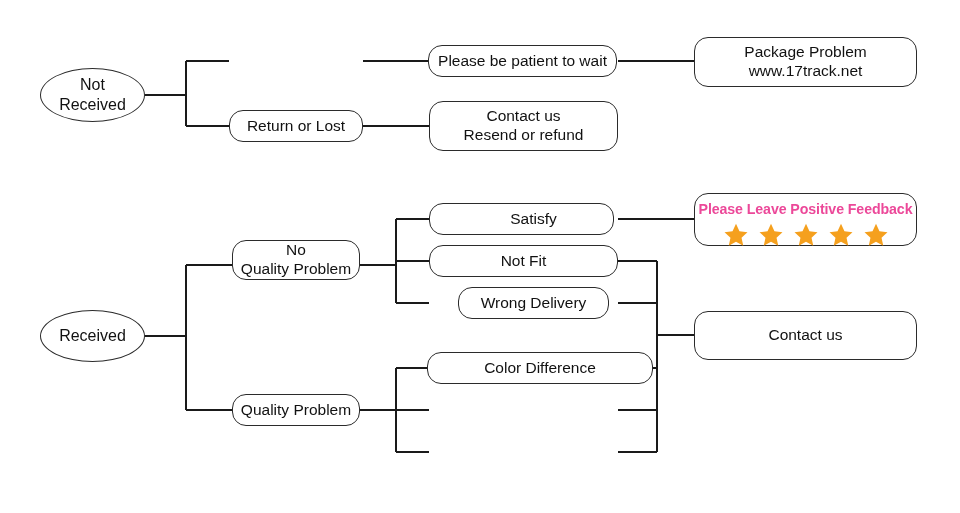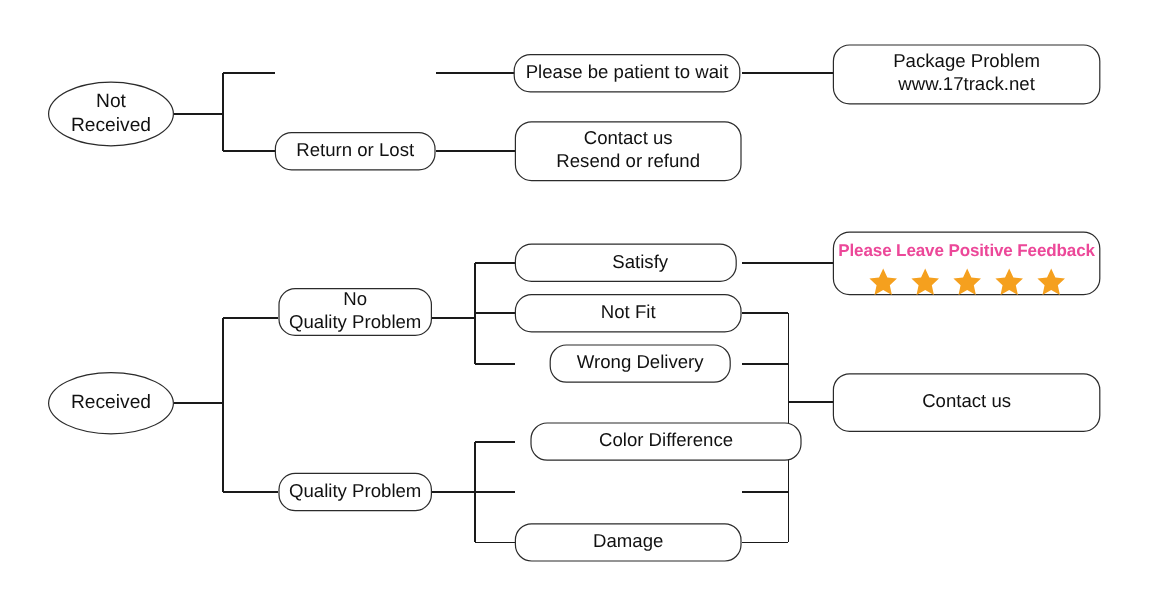--- a/index.html
+++ b/index.html
@@ -167,28 +167,25 @@
   </div>
 
   <div class="node rbox" style="left:429px; top:245px; width:189px; height:32px;">
     <span class="ln">Not Fit</span>
   </div>
 
   <div class="node rbox" style="left:410px; top:287px; width:151px; height:32px;margin-left:48px;">
     <span class="ln">Wrong Delivery</span>
   </div>
 
-  <div class="node rbox" style="left:442px; top:352px; width:226px; height:32px;">
+  <div class="node rbox" style="left:427px; top:352px; width:226px; height:32px;">
     <span class="ln">Color Difference</span>
   </div>
 
 
-  <div class="node rbox" style="left:429px; top:436px; width:189px; height:32px;">
-    <span class="ln">Damage</span>
-  </div>
 
   <div class="node rbox feedback-node" style="left:694px; top:193px; width:223px; height:53px;">
     <span class="ln feedback-title">Please Leave Positive Feedback</span>
     <div class="stars">
       <svg class="star" viewBox="0 0 24 24">
           <polygon fill="#F5A01E" points="12,1.6 15.2,8.6 22.6,9.4 17.1,14.5 18.7,22 12,18.2 5.3,22 6.9,14.5 1.4,9.4 8.8,8.6"></polygon>
         </svg>
       <svg class="star" viewBox="0 0 24 24">
           <polygon fill="#F5A01E" points="12,1.6 15.2,8.6 22.6,9.4 17.1,14.5 18.7,22 12,18.2 5.3,22 6.9,14.5 1.4,9.4 8.8,8.6"></polygon>
         </svg>

